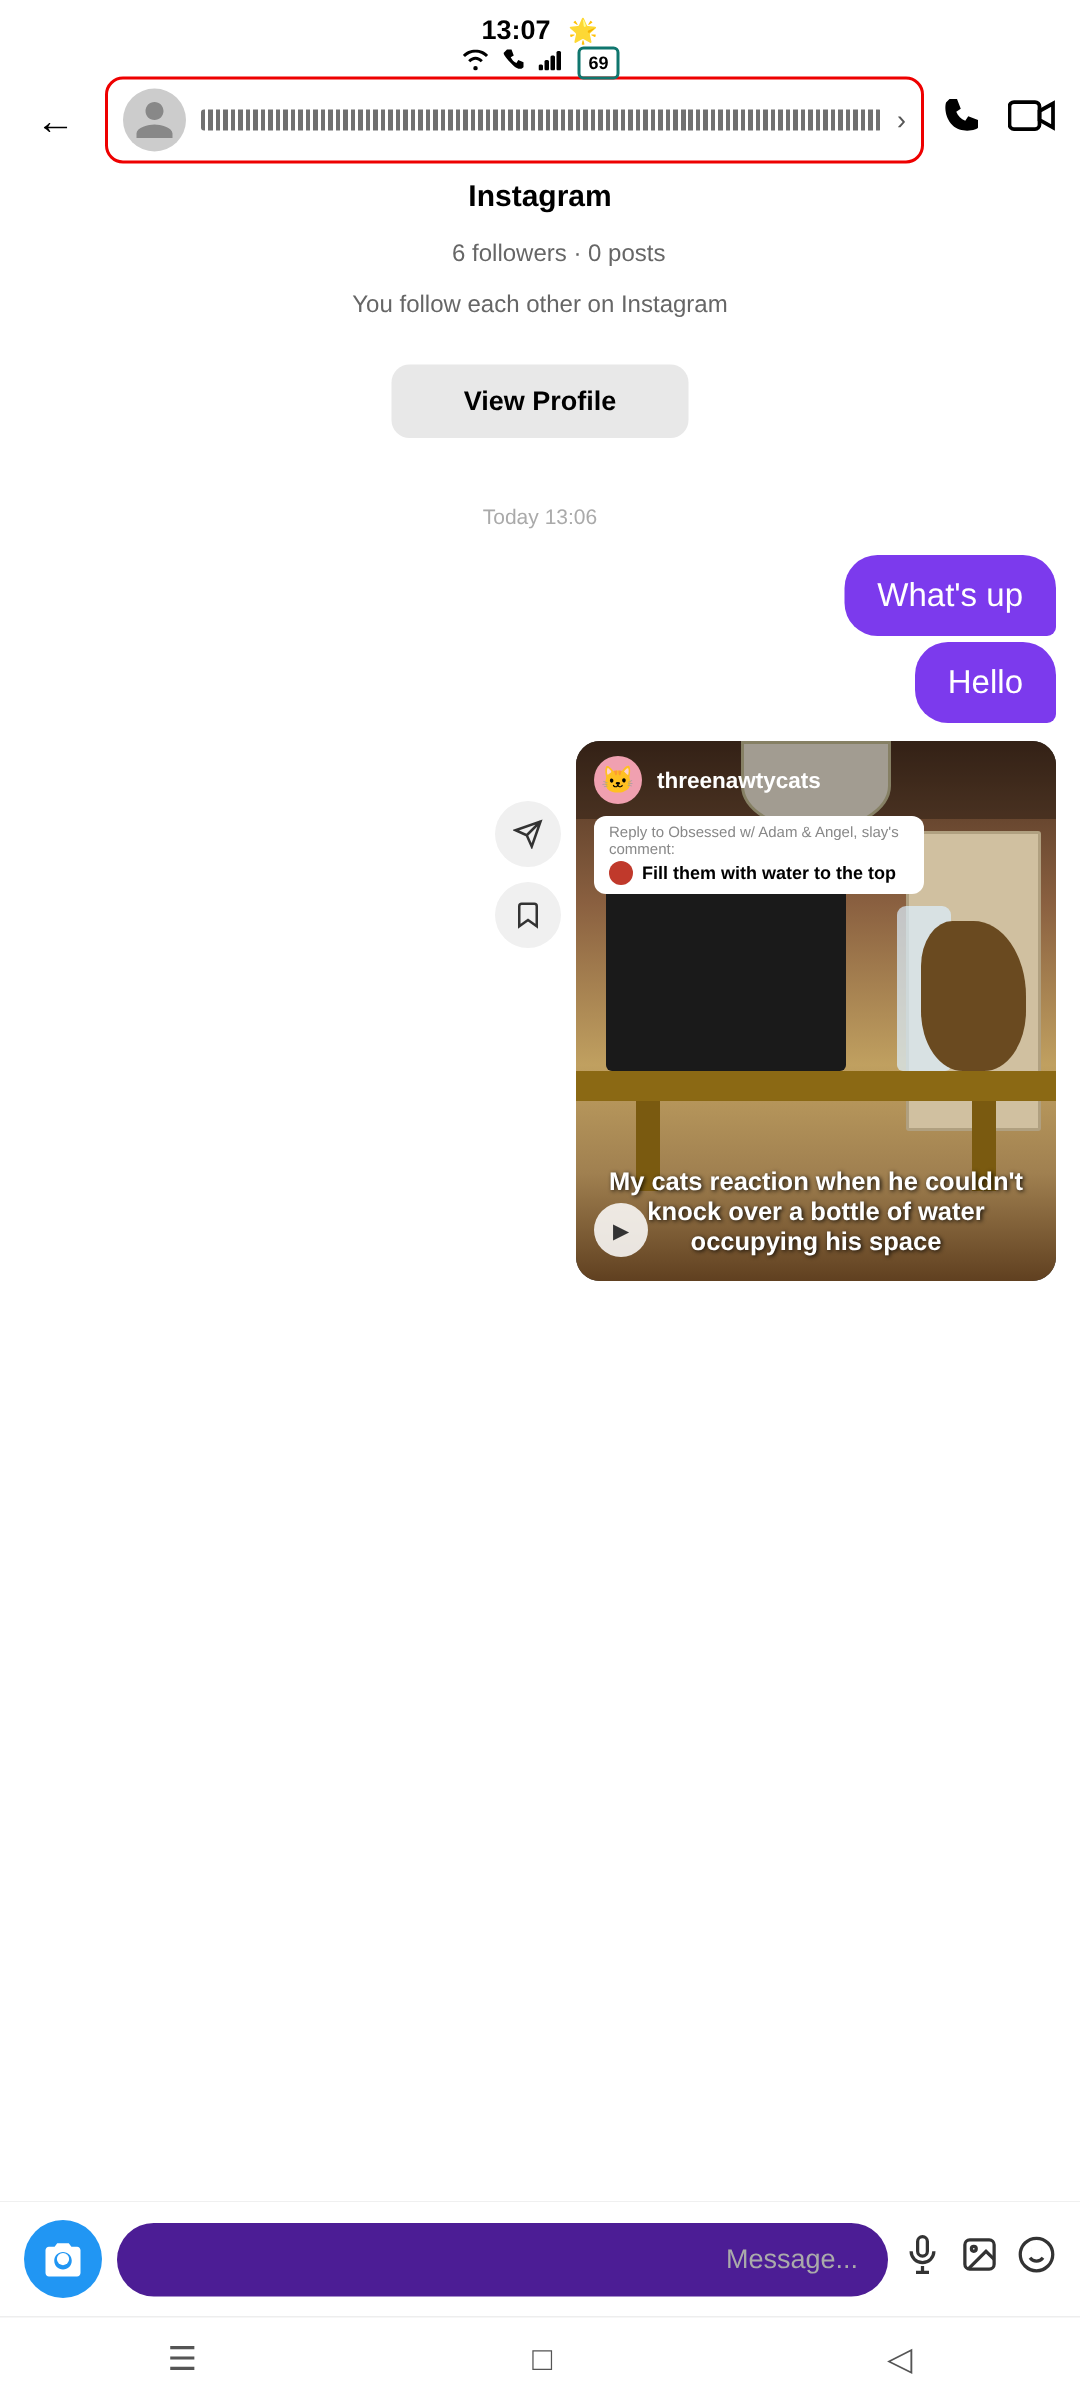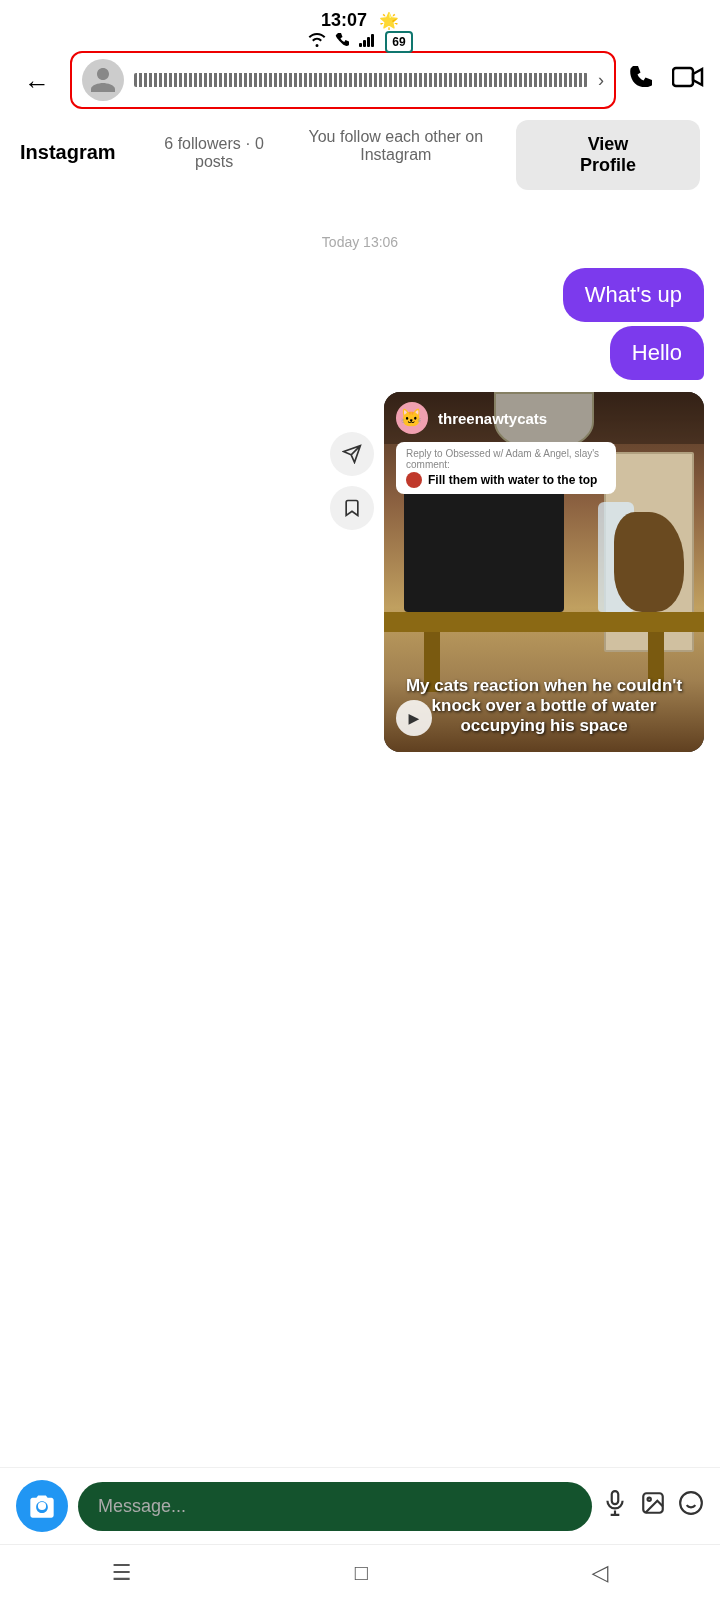--- a/index.html
+++ b/index.html
@@ -113,21 +113,21 @@
     }
     .action-icon {
       font-size: 26px;
       color: #000;
       cursor: pointer;
     }
 
     
     .profile-section {
       display: flex;
-      flex-direction: row;
+      flex-direction: column;
       align-items: center;
       padding: 8px 20px 16px 20px;
       text-align: center;
       gap: 12px;
     }
     .profile-name {
       font-size: 20px;
       font-weight: 700;
       color: #000;
       margin-bottom: 6px;
@@ -409,25 +409,26 @@
       cursor: pointer;
       flex-shrink: 0;
     }
     .camera-btn svg {
       width: 28px;
       height: 28px;
       fill: #fff;
     }
     .message-input-wrap {
       flex: 1;
-      background: #14532d;
+      background: #4c1d95;
       border-radius: 28px;
       padding: 14px 20px;
       display: flex;
       align-items: center;
+      justify-content: flex-end;
     }
     .message-placeholder {
       color: #aaa;
       font-size: 18px;
     }
     .input-actions {
       display: flex;
       gap: 12px;
       align-items: center;
     }

